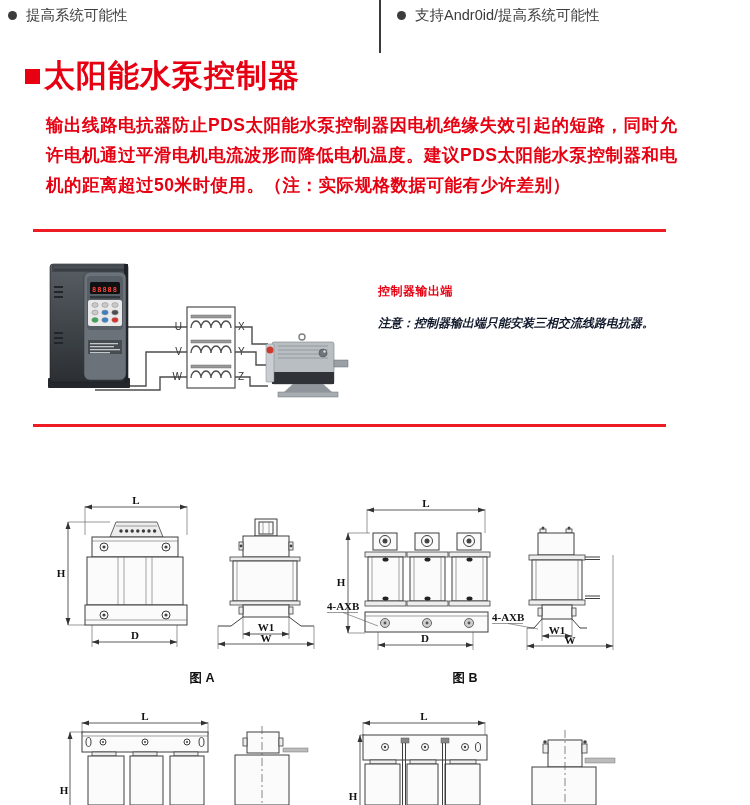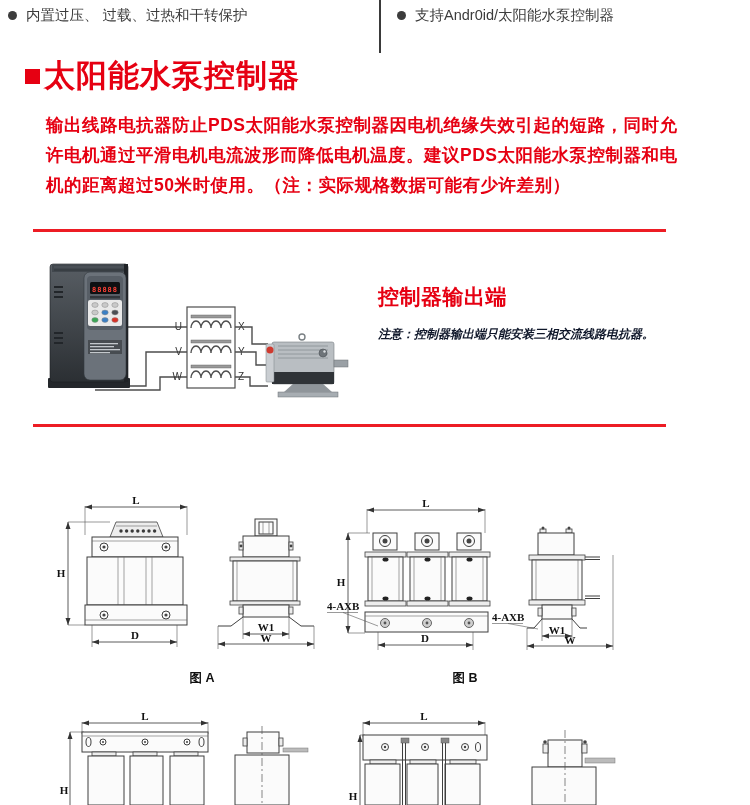--- a/index.html
+++ b/index.html
@@ -23,21 +23,21 @@
   #intro{position:absolute;left:42px;top:106px;width:648px;font-size:17.5px;font-weight:bold;
          color:#e60012;line-height:30px;letter-spacing:.5px;margin:4px;}
 
   
   .rule{position:absolute;left:33px;width:633px;height:3px;background:#ed1c24;}
   #rule-top{top:229px;}
   #rule-bottom{top:424px;}
 
   
   #out-text{position:absolute;left:378px;top:283px;width:344px;}
-  #out-text h3{margin:0 0 12px 0;font-size:21px;color:#e60012;letter-spacing:.5px;}
+  #out-text h3{margin:0 0 12px 0;font-size:12px;color:#e60012;letter-spacing:.5px;}
   #out-text .body{margin:0;font-size:13.5px;color:#4a4a4a;line-height:23px;text-indent:2em;}
   #out-text .note{margin:15px 0 0 0;font-size:12px;color:#0f172a;font-weight:bold;font-style:italic;}
 
   
   svg{position:absolute;overflow:visible;}
   .ln{stroke:#3f3f3f;stroke-width:1;fill:none;}
   .fw{fill:#fbfbfb;stroke:#3f3f3f;stroke-width:1;}
   .fe{fill:#ededed;stroke:#3f3f3f;stroke-width:.8;}
   .thin{stroke:#666;stroke-width:.6;fill:none;}
   .dim{stroke:#333;stroke-width:.8;fill:none;marker-start:url(#mS);marker-end:url(#mE);}
@@ -47,28 +47,28 @@
   .tl{font:10px "Liberation Sans",sans-serif;fill:#333;}
   .wire{stroke:#4d4d4d;stroke-width:1.4;fill:none;}
   .dashdot{stroke:#555;stroke-width:.7;stroke-dasharray:8 3 2 3;fill:none;}
 </style>
 </head>
 <body>
 
 <div id="feat-left" class="feat">
   <div class="row">
     <span class="bullet"></span>
-    <span>内置过压、 过载、过热和干转保护</span>
+    <span>提高系统可能性</span>
   </div>
 </div>
 <div id="vdivider"></div>
 <div id="feat-right" class="feat">
   <div class="row">
     <span class="bullet"></span>
-    <span>支持Andr0id/太阳能水泵控制器</span>
+    <span>支持Andr0id/提高系统可能性</span>
   </div>
 </div>
 
 <div id="heading">
   <span class="sq"></span>
   <span class="t">太阳能水泵控制器</span>
 </div>
 
 <p id="intro">输出线路电抗器防止PDS太阳能水泵控制器因电机绝缘失效引起的短路，同时允许电机通过平滑电机电流波形而降低电机温度。建议PDS太阳能水泵控制器和电机的距离超过50米时使用。（注：实际规格数据可能有少许差别）</p>
 

